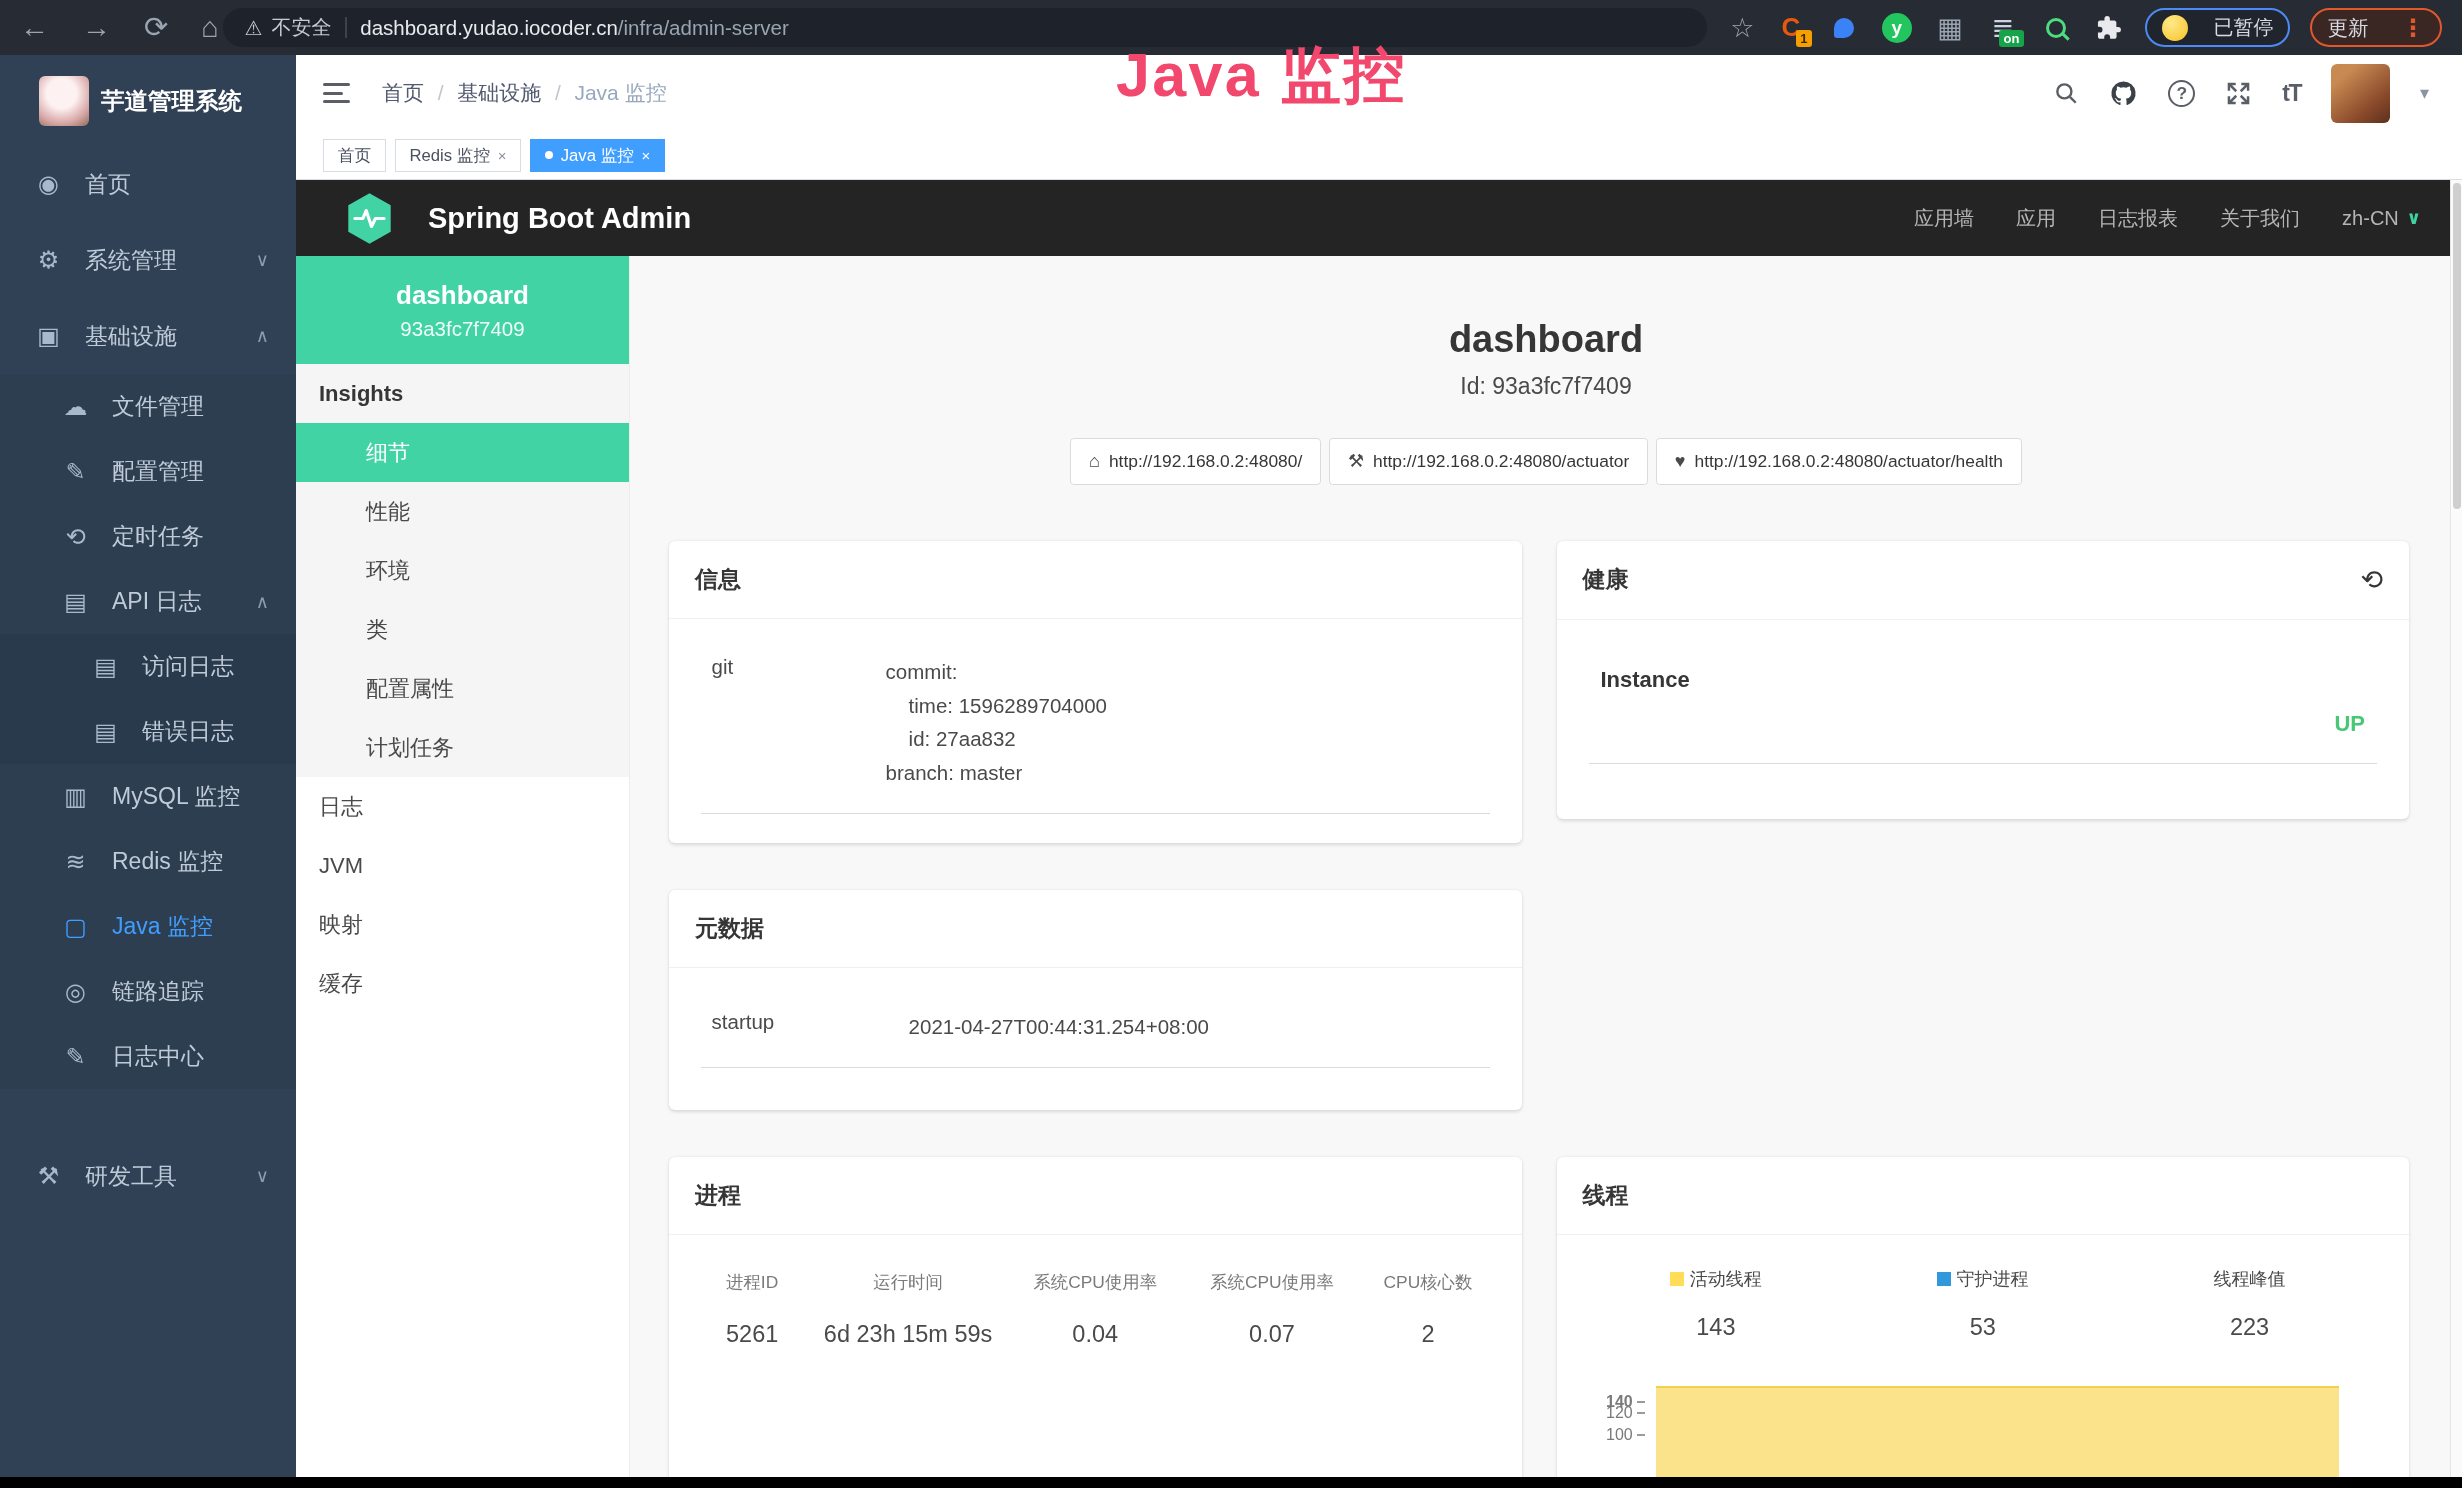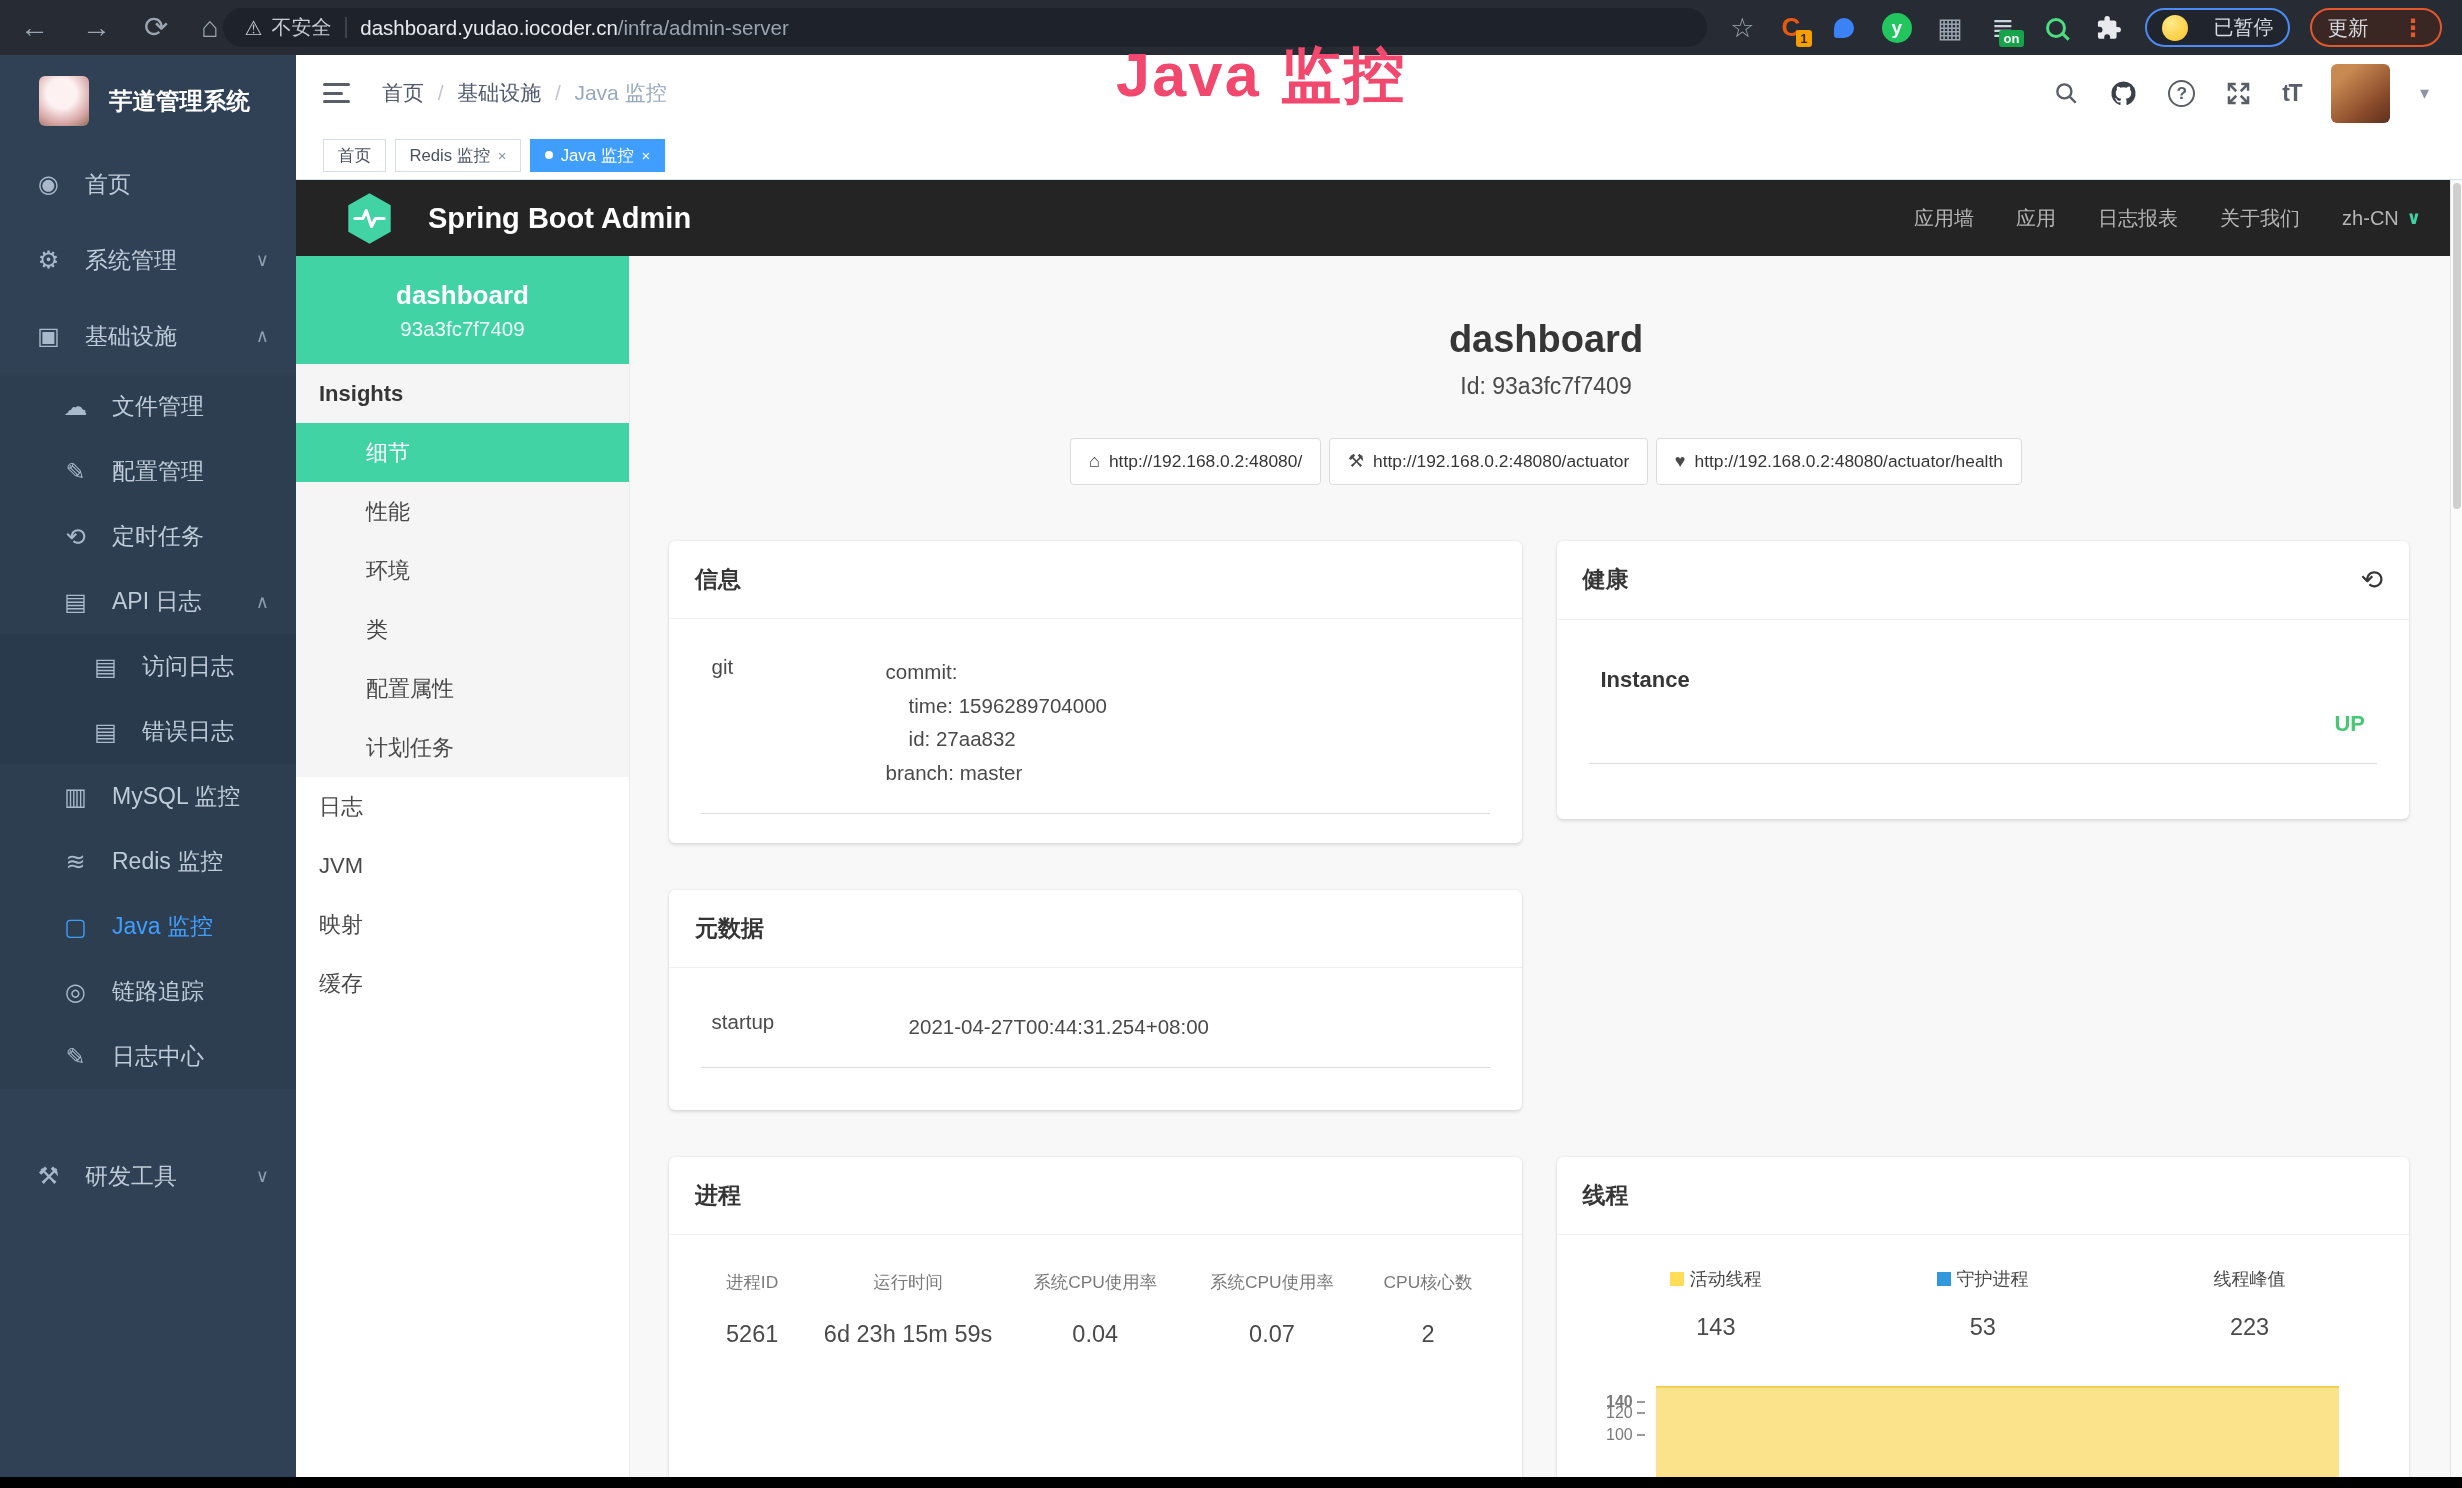--- a/index.html
+++ b/index.html
@@ -38,21 +38,21 @@
 
   
   .annotation { position:absolute; top:35px; left:1116px; z-index:99; font-size:61px; font-weight:700;
                 color:#f2486e; letter-spacing:2.3px; pointer-events:none; }
 
   
   .window { display:flex; height:1422px; }
 
   
   .ysb { width:296px; background:#304156; color:#bfcbd9; flex-shrink:0; overflow:hidden; }
-  .brand { display:flex; align-items:center; gap:20px; padding:20px 0 20px 39px; height:91px; }
+  .brand { display:flex; align-items:center; gap:12px; padding:20px 0 20px 39px; height:91px; }
   .logo { width:50px; height:50px; border-radius:6px; background:radial-gradient(circle at 45% 35%,#fdf1f1 35%,#d8a7a7 70%,#8a6d5a); }
   .brand-title { color:#fff; font-size:23.5px; font-weight:700; white-space:nowrap; }
   .side-item { display:flex; align-items:center; height:76px; padding:0 27px 0 32px; font-size:23px; color:#bfcbd9; cursor:pointer; }
   .side-item .ic { width:33px; font-size:24px; color:#a9b9cb; margin-right:20px; text-align:center; flex-shrink:0; }
   .side-item .lbl { flex:1; white-space:nowrap; }
   .side-item .chev { font-size:18px; color:#8d9cab; }
   .side-item.sub { height:65px; padding-left:59px; background:#2d3e51; }
   .side-item.nested { height:65px; padding-left:89px; background:#293a4d; }
   .side-item.active, .side-item.active .ic { color:#409eff; }
   .side-item.tools { margin-top:49px; }

